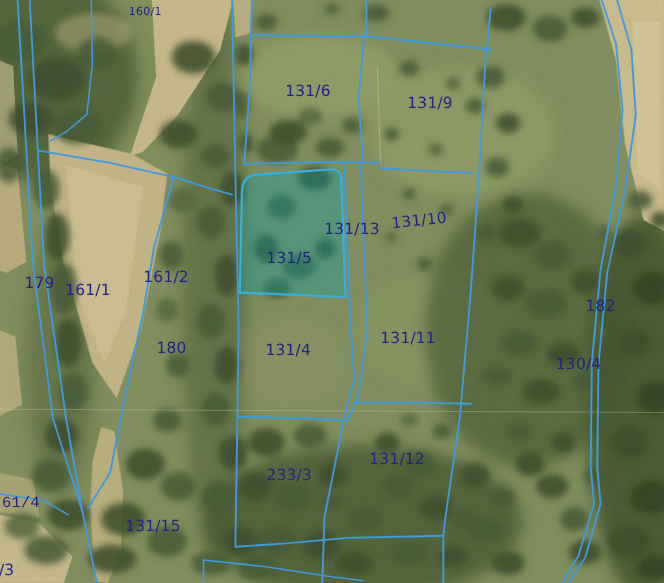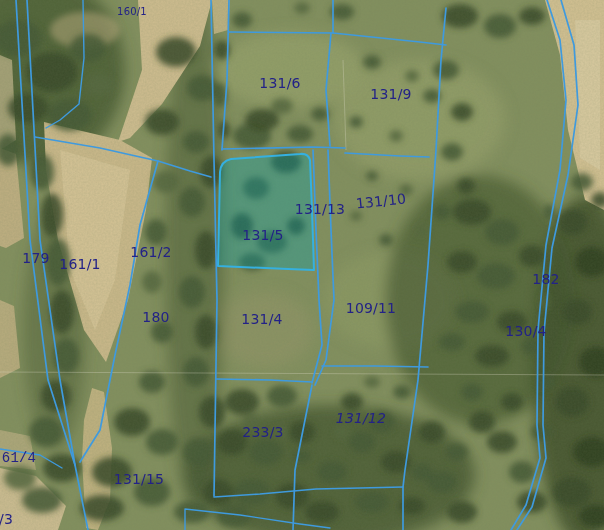--- a/index.html
+++ b/index.html
@@ -250,20 +250,20 @@
       <div class="parcel-label" style="left: 263px; top: 209px; margin-top: 26px;">131/5</div>
       <div class="parcel-label" style="left: 320px; top: 209px;">131/13</div>
       <div class="parcel-label tilt" style="left: 381px; top: 201px;">131/10</div>
       <div class="parcel-label" style="left: 36px; top: 258px;">179</div>
       <div class="parcel-label" style="left: 80px; top: 264px;">161/1</div>
       <div class="parcel-label" style="left: 151px; top: 252px;">161/2</div>
       <div class="parcel-label" style="left: 156px; top: 317px;">180</div>
       <div class="parcel-label" style="left: 546px; top: 279px;">182</div>
       <div class="parcel-label" style="left: 479px; top: 331px; margin-left: 47px;">130/4</div>
       <div class="parcel-label" style="left: 262px; top: 319px; text-align: right;">131/4</div>
-      <div class="parcel-label" style="left: 371px; top: 308px;">109/11</div>
+      <div class="parcel-label" style="left: 371px; top: 308px;">131/11</div>
       <div class="parcel-label" style="left: 263px; top: 432px;">233/3</div>
-      <div class="parcel-label" style="left: 361px; top: 418px; font-style: italic;">131/12</div>
+      <div class="parcel-label" style="left: 361px; top: 418px;">131/12</div>
       <div class="parcel-label" style="left: 19px; top: 458px; font-family: Liberation Mono, monospace;">61/4</div>
       <div class="parcel-label" style="left: 139px; top: 479px; text-align: right;">131/15</div>
       <div class="parcel-label" style="left: 6px; top: 519px;">/3</div>
     </div>
 </div>
 
 </body></html>

